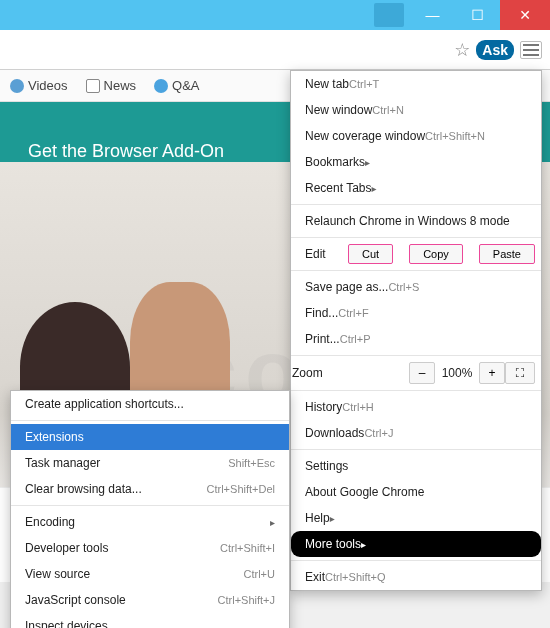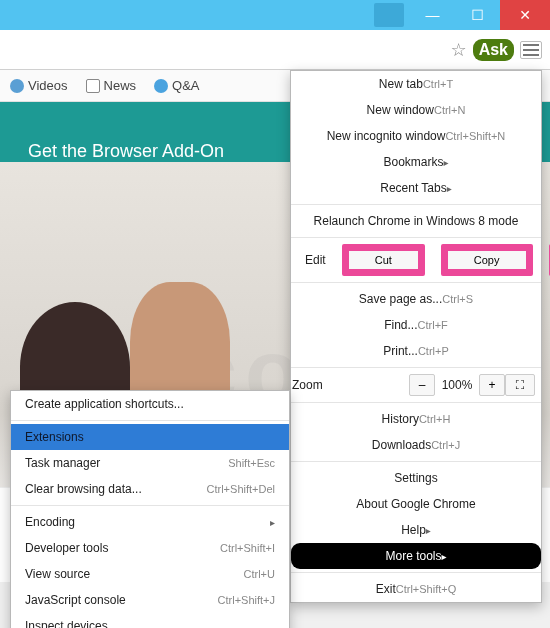--- a/index.html
+++ b/index.html
@@ -7,21 +7,21 @@
 
 .titlebar { height: 30px; background: #52c3f1; display: flex; justify-content: flex-end; align-items: center; }
 .titlebar .btn { width: 45px; height: 30px; display: flex; align-items: center; justify-content: center; color: #fff; font-size: 14px; }
 .titlebar .user { background: #3da9d8; width: 30px; height: 24px; margin-right: 6px; border-radius: 2px; }
 .titlebar .min { }
 .titlebar .max { }
 .titlebar .close { background: #e04343; width: 50px; }
 
 .toolbar { height: 40px; background: #fff; border-bottom: 1px solid #d0d0d0; display: flex; align-items: center; justify-content: flex-end; padding: 0 8px; gap: 6px; }
 .toolbar .star { color: #888; font-size: 18px; }
-.toolbar .ask { background: #4d7c0f; color: #fff; font-size: 16px; font-weight: bold; padding: 2px 6px; border-radius: 9px; }
+.toolbar .ask { background: #0369a1; color: #fff; font-size: 14px; font-weight: bold; padding: 2px 6px; border-radius: 9px; }
 .toolbar .menu { width: 22px; height: 18px; display: flex; flex-direction: column; justify-content: space-between; padding: 2px; border: 1px solid #bbb; border-radius: 2px; }
 .toolbar .menu span { height: 2px; background: #777; }
 
 .navtabs { height: 32px; background: #fafafa; border-bottom: 1px solid #e0e0e0; display: flex; align-items: center; padding-left: 10px; gap: 18px; font-size: 13px; color: #444; }
 .navtabs .tab { display: flex; align-items: center; gap: 4px; }
 .navtabs .icon { width: 14px; height: 14px; border-radius: 50%; display: inline-block; }
 .navtabs .videos-icon { background: #5a9fd4; }
 .navtabs .news-icon { background: #fff; border: 1px solid #888; border-radius: 2px; }
 .navtabs .qa-icon { background: #4aa3df; }
 
@@ -35,38 +35,38 @@
 .jars { position: absolute; right: 20px; bottom: 120px; width: 180px; display: flex; gap: 8px; }
 .jar { width: 50px; height: 70px; background: linear-gradient(180deg, #d4b896 0%, #8a4a2a 100%); border-radius: 6px 6px 4px 4px; border-top: 8px solid #888; }
 
 .footer { position: absolute; bottom: 0; left: 0; right: 0; height: 95px; background: #fff; display: flex; }
 .footer .col { flex: 1; padding: 12px 18px; border-top: 1px solid #eee; }
 .footer .col + .col { border-left: 1px solid #eee; }
 .footer .hd { color: #1d9a94; font-size: 18px; font-weight: 300; margin-bottom: 6px; }
 .footer .tx { color: #555; font-size: 13px; line-height: 1.4; }
 
 .menu-main { position: absolute; top: 70px; right: 8px; width: 252px; background: #fff; border: 1px solid #b8b8b8; box-shadow: 0 4px 12px rgba(0,0,0,0.25); font-size: 12px; color: #222; }
-.menu-main .row { display: flex; align-items: center; justify-content: center; padding: 5px 14px; min-height: 26px; }
+.menu-main .row { display: flex; align-items: center; justify-content: flex-start; padding: 5px 14px; min-height: 26px; }
 .menu-main .row.hl { background: #000000; color: #fff; border-radius: 9px; }
 .menu-main .sep { height: 1px; background: #e4e4e4; margin: 3px 0; }
 .menu-main .sc { color: #888; font-size: 11px; }
 .menu-main .arrow { color: #666; font-size: 10px; }
 .menu-main .row.hl .arrow { color: #fff; }
 .menu-main .editrow { display: flex; align-items: center; padding: 3px 6px 3px 14px; gap: 16px; }
 .menu-main .editrow .lbl { flex: 1; }
-.menu-main .editrow button { border: 7px solid #ec4899; background: #f7f7f7; font-size: 11px; padding: 3px 26px; border-radius: 2px; }
+.menu-main .editrow button { border: 1px solid #ec4899; background: #f7f7f7; font-size: 11px; padding: 3px 13px; border-radius: 2px; }
 .menu-main .zoomrow { display: flex; align-items: center; padding: 3px 6px 3px 1px; gap: 0; }
 .menu-main .zoomrow .lbl { flex: 1; }
 .menu-main .zoomrow button { border: 1px solid #ccc; background: #f7f7f7; width: 26px; height: 22px; font-size: 12px; border-radius: 2px; }
 .menu-main .zoomrow .pct { width: 44px; text-align: center; font-size: 12px; }
 .menu-main .zoomrow .fs { width: 30px; }
 
 .menu-sub { position: absolute; top: 390px; left: 10px; width: 280px; background: #fff; border: 1px solid #b8b8b8; box-shadow: 0 4px 12px rgba(0,0,0,0.25); font-size: 12px; color: #222; }
 .menu-sub .row { display: flex; align-items: center; justify-content: space-between; padding: 5px 14px; min-height: 26px; }
-.menu-sub .row.hl { background: #2e7cd6; color: #0f172a; }
+.menu-sub .row.hl { background: #2e7cd6; color: #ffffff; }
 .menu-sub .sep { height: 1px; background: #e4e4e4; margin: 3px 0; }
 .menu-sub .sc { color: #888; font-size: 11px; }
 .menu-sub .arrow { color: #666; font-size: 10px; }
 </style>
 </head>
 <body>
 
 <div class="titlebar">
   <div class="btn user"></div>
   <div class="btn min">—</div>
@@ -129,21 +129,21 @@
 <div class="menu-main">
   <div class="row">
       <span>New tab</span>
       <span class="sc">Ctrl+T</span>
     </div>
   <div class="row">
       <span>New window</span>
       <span class="sc">Ctrl+N</span>
     </div>
   <div class="row">
-      <span>New incognito window</span>
+      <span>New coverage window</span>
       <span class="sc">Ctrl+Shift+N</span>
     </div>
   <div class="row">
       <span>Bookmarks</span>
       <span class="arrow">▸</span>
     </div>
   <div class="row">
       <span>Recent Tabs</span>
       <span class="arrow">▸</span>
     </div>

